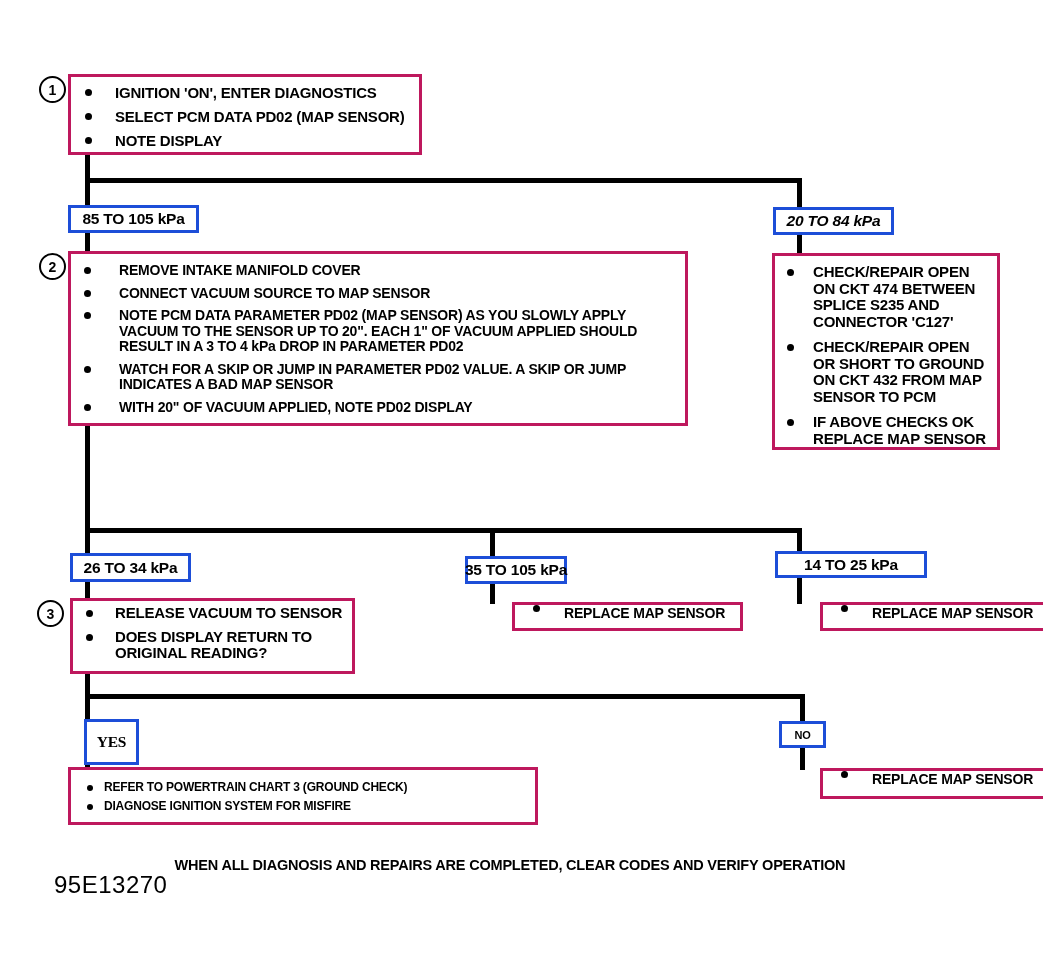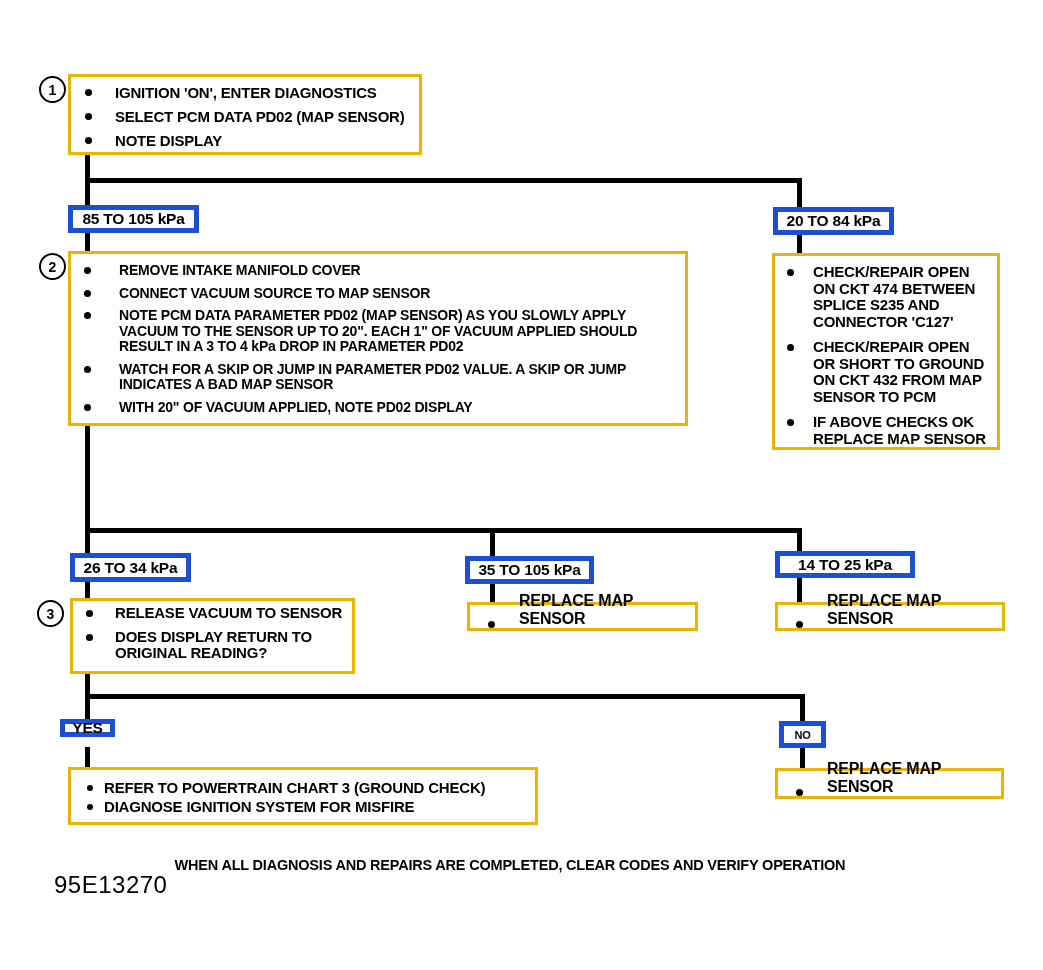--- a/index.html
+++ b/index.html
@@ -14,29 +14,29 @@
     width: 1043px; height: 970px;
     background: #ffffff;
     overflow: hidden;
   }
   
   .ln { position: absolute; background: #000; z-index: 1; }
   
   .node {
     position: absolute;
     background: #fff;
-    border: 3px solid #eab308;
+    border: 3px solid #be185d;
     z-index: 2;
     font-weight: 700;
   }
   
   .lbl {
     position: absolute;
     background: #fff;
-    border: 5px solid #1d4ed8;
+    border: 3px solid #1d4ed8;
     z-index: 3;
     display: flex; align-items: center; justify-content: center;
     font-weight: 700;
     font-size: 15.5px;
     white-space: nowrap;
     letter-spacing: -0.2px;
   }
   
   .circle {
     position: absolute;
@@ -73,33 +73,33 @@
   .boxr { left: 772px; top: 253px; width: 228px; height: 197px; padding: 8px 6px 22px 12px; font-size: 15px; }
   .boxr .b { margin-bottom: 9px; line-height: 16.5px; }
   .boxr .dot { margin-right: 19px; margin-top: 5px; }
 
   
   .box3 { left: 70px; top: 598px; width: 285px; height: 76px; padding: 4px 6px 6px 13px; font-size: 15px; }
   .box3 .b { margin-bottom: 7px; line-height: 16.5px; }
   .box3 .dot { margin-right: 22px; margin-top: 5px; }
 
   
-  .slim { display: flex; align-items: flex-end; font-size: 16px; }
+  .slim { display: flex; align-items: flex-start; font-size: 14px; margin-left: 45px; }
   .slim .dot { margin-top: 0; }
   .rep-mid   { left: 467px; top: 602px; width: 231px; height: 29px; padding-left: 18px; }
   .rep-right { left: 775px; top: 602px; width: 230px; height: 29px; padding-left: 18px; }
   .rep-bottom{ left: 775px; top: 768px; width: 229px; height: 31px; padding-left: 18px; }
   .slim .dot { margin-right: 24px; }
 
   
-  .yes { left: 60px; top: 719px; width: 55px; height: 18px; }
+  .yes { left: 84px; top: 719px; width: 55px; height: 46px; font-family: Liberation Serif, serif; }
   .no  { left: 779px; top: 721px; width: 47px; height: 27px; font-size: 11px; }
 
   
-  .boxbl { left: 68px; top: 767px; width: 470px; height: 58px; padding: 9px 6px 14px 16px; font-size: 15px; }
+  .boxbl { left: 68px; top: 767px; width: 470px; height: 58px; padding: 9px 6px 14px 16px; font-size: 12px; }
   .boxbl .b { margin-bottom: 2px; line-height: 17px; }
   .boxbl .dot { width: 6px; height: 6px; margin-right: 11px; margin-top: 6px; }
 
   .footer {
     position: absolute;
     left: 0; top: 857px; width: 1020px;
     text-align: center;
     font-size: 14.5px;
     font-weight: 700;
     letter-spacing: -0.2px;
@@ -148,21 +148,21 @@
       <div class="b">
         <span class="dot"></span>
         <span class="t">NOTE DISPLAY</span>
       </div>
     </div>
   </div>
 
   <div class="lbl" style="left:68px; top:205px; width:131px; height:28px;">
     <span>85 TO 105 kPa</span>
   </div>
-  <div class="lbl" style="left:773px; top:207px; width:121px; height:28px;">
+  <div class="lbl" style="left:773px; top:207px; width:121px; height:28px;font-style:italic;">
     <span>20 TO 84 kPa</span>
   </div>
 
   <div class="circle" style="left:39px; top:253px;">
     <span>2</span>
   </div>
   <div class="node box2">
     <div class="rows">
       <div class="b">
         <span class="dot"></span>
@@ -200,24 +200,24 @@
       <div class="b">
         <span class="dot"></span>
         <span class="t">IF ABOVE CHECKS OK REPLACE MAP SENSOR</span>
       </div>
     </div>
   </div>
 
   <div class="lbl" style="left:70px; top:553px; width:121px; height:29px;">
     <span>26 TO 34 kPa</span>
   </div>
-  <div class="lbl" style="left:465px; top:556px; width:129px; height:28px;">
+  <div class="lbl" style="left:465px; top:556px; width:102px; height:28px;">
     <span>35 TO 105 kPa</span>
   </div>
-  <div class="lbl" style="left:775px; top:551px; width:140px; height:27px;">
+  <div class="lbl" style="left:775px; top:551px; width:152px; height:27px;">
     <span>14 TO 25 kPa</span>
   </div>
 
   <div class="circle" style="left:37px; top:600px;">
     <span>3</span>
   </div>
   <div class="node box3">
     <div class="rows">
       <div class="b">
         <span class="dot"></span>

